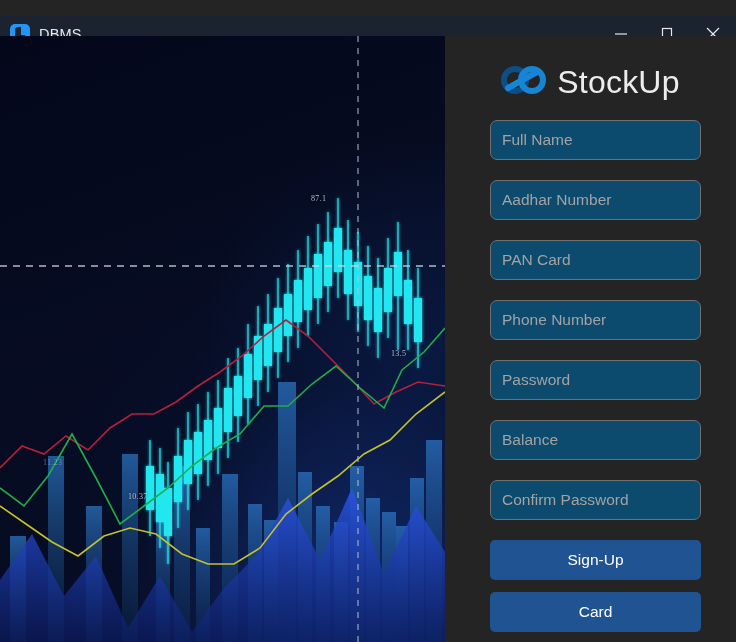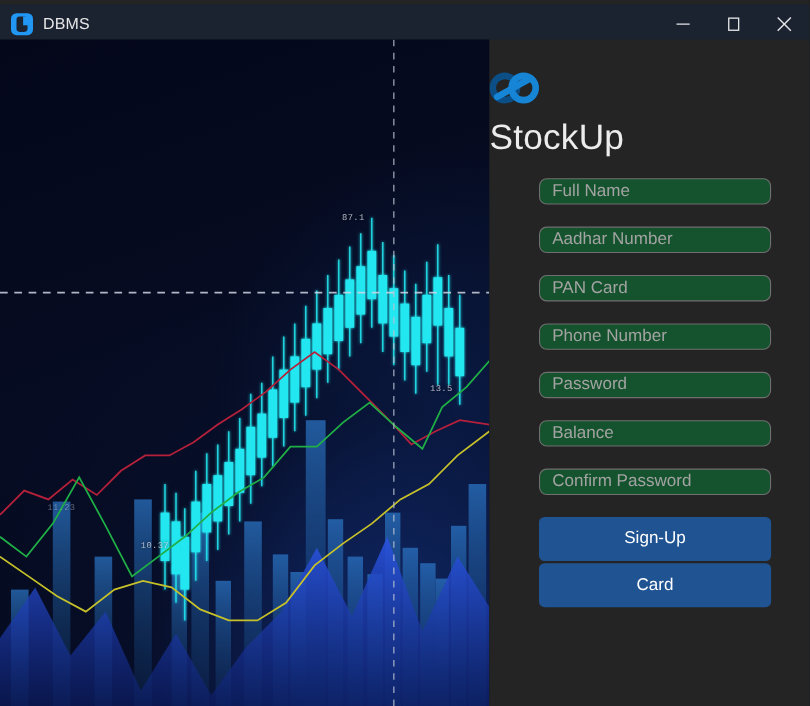--- a/index.html
+++ b/index.html
@@ -11,21 +11,21 @@
   }
   .app-window {
     position: relative;
     width: 736px; height: 642px;
     background: #242424;
     overflow: hidden;
   }
 
   
   .titlebar {
-    position: absolute; top: 4px; left: 0;
+    position: absolute; top: 16px; left: 0;
     width: 736px; height: 36px;
     background: #1b2230;
     display: flex; align-items: center;
   }
   .title-left { display: flex; align-items: center; gap: 9px; padding-left: 10px; }
   .app-icon { width: 20px; height: 20px; position: relative; display: block; }
   .app-icon .sq {
     position: absolute; inset: 0;
     background: #2196f3; border-radius: 5px;
   }
@@ -63,70 +63,69 @@
     position: absolute; inset: 0;
     background:
       radial-gradient(120% 85% at 78% 92%, rgba(26,66,168,.55) 0%, rgba(10,24,70,.18) 42%, rgba(0,0,0,0) 70%),
       radial-gradient(80% 60% at 95% 55%, rgba(20,58,140,.30) 0%, rgba(0,0,0,0) 65%),
       linear-gradient(160deg, #04071a 0%, #060c22 45%, #050a1e 100%);
   }
   .chart-svg { position: absolute; inset: 0; width: 445px; height: 606px; display: block; }
   .chart-label {
     position: absolute;
     color: #cfd6e4;
-    font-family: Liberation Mono, monospace;
+    font-family: Liberation Serif, serif;
     font-size: 8px;
     letter-spacing: .3px;
     text-shadow: 0 0 3px rgba(0,0,0,.9);
     opacity: .85;
   }
   .lbl-871 { left: 311px; top: 158px; }
   .lbl-135 { left: 391px; top: 313px; }
   .lbl-1037 { left: 128px; top: 432px; margin-top: 24px; }
   .lbl-1123 { left: 3px; top: 422px; opacity: .42; margin-left: 40px; }
 
   
   .form-panel {
     position: absolute; left: 445px; top: 36px;
     width: 291px; height: 606px;
     background: #242424;
   }
   .brand {
-    display: flex; align-items: flex-start; justify-content: center;
+    display: flex; align-items: flex-end; justify-content: center;
     gap: 10px;
     margin-top: 26px;
-    flex-direction: column;
   }
   .brand-logo { width: 46px; height: 36px; display: block; }
   .brand-name {
     color: #ececec;
     font-size: 32px;
     font-weight: 400;
     letter-spacing: .2px;
     line-height: 1;
   }
   .fields { margin-top: 22px; padding: 0 45px 0 45px; }
   .field {
     display: block;
-    width: 211px; height: 24px;
+    width: 211px; height: 40px;
     margin-bottom: 20px;
-    background: #14532d;
+    background: #0c4a6e;
     border: 1px solid #6f6f6f;
     border-radius: 7px;
     color: #a8a8a8;
     font-family: "Liberation Sans", sans-serif;
     font-size: 15.5px;
     padding: 0 11px;
     outline: none;
   }
   .field::placeholder { color: #a3a3a3; opacity: 1; }
   .btn {
     display: block;
     width: 211px; height: 40px;
-    margin-bottom: 2px;
+    margin-bottom: 12px;
     background: #1f5391;
     border: none;
     border-radius: 5px;
     color: #ffffff;
     font-family: "Liberation Sans", sans-serif;
     font-size: 15.5px;
     cursor: pointer;
   }
 </style>
 </head>

